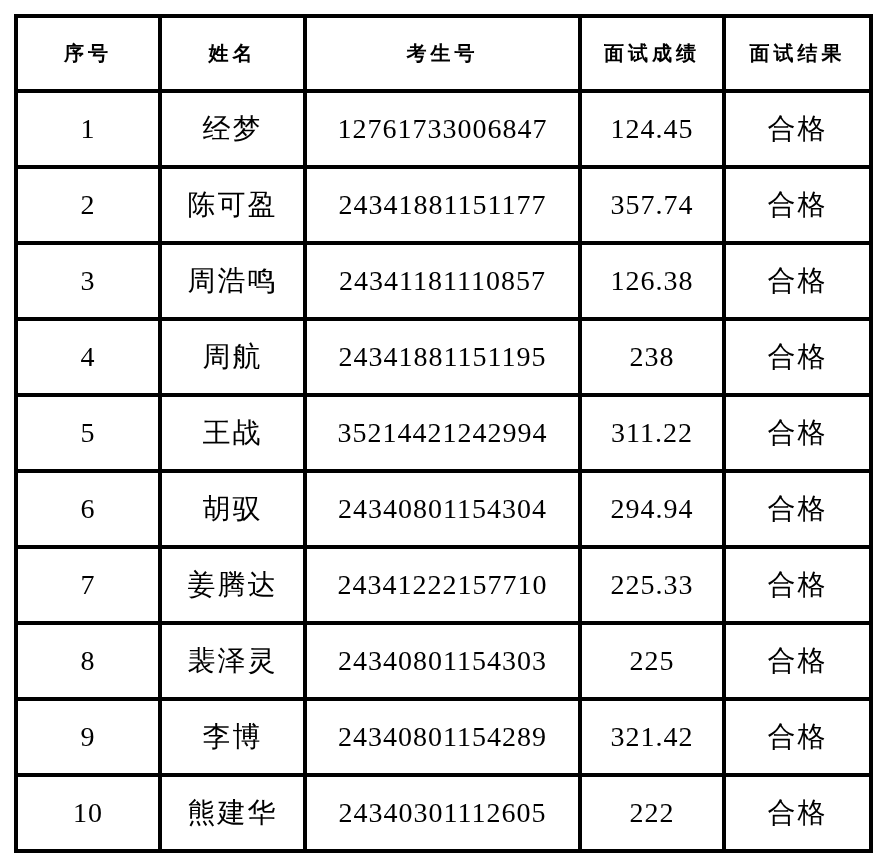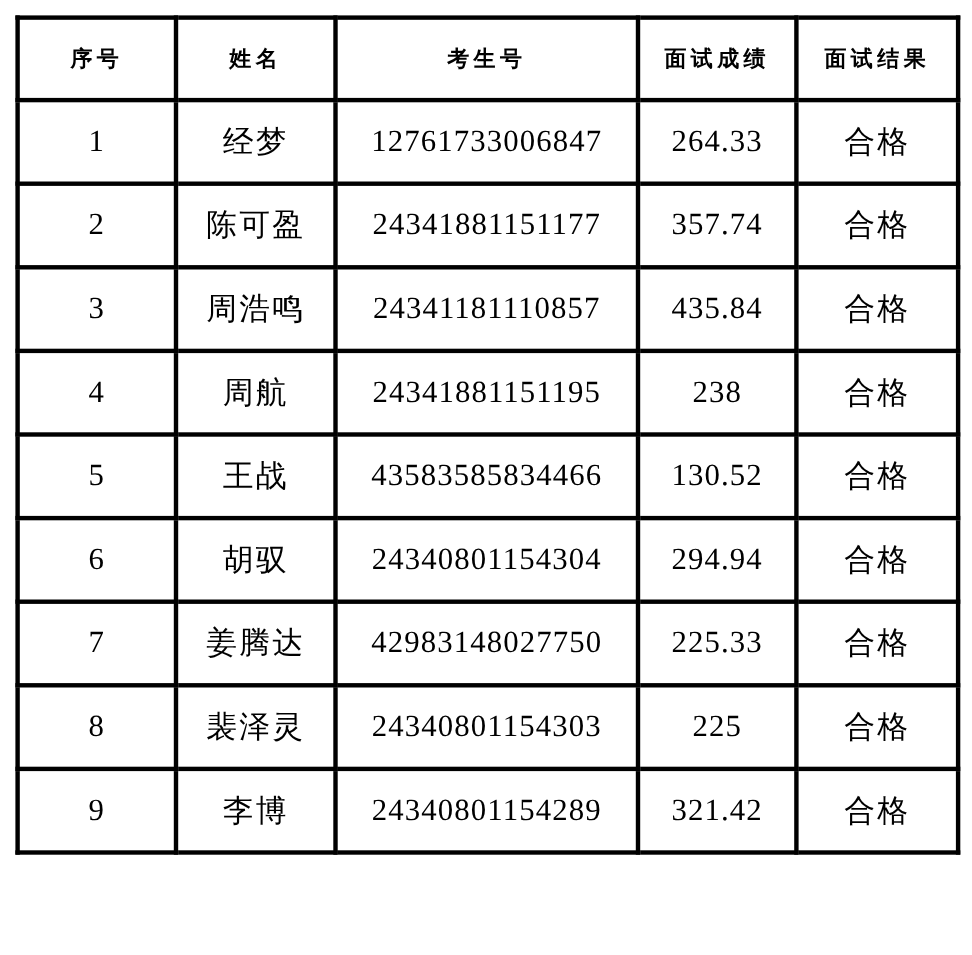--- a/index.html
+++ b/index.html
@@ -73,74 +73,81 @@
         <th>考生号</th>
         <th>面试成绩</th>
         <th>面试结果</th>
       </tr>
     </thead>
     <tbody>
       <tr>
         <td class="num">1</td>
         <td>经梦</td>
         <td class="num">12761733006847</td>
-        <td class="num">264.33</td>
+        <td class="num">124.45</td>
         <td>合格</td>
       </tr>
       <tr>
         <td class="num">2</td>
         <td>陈可盈</td>
         <td class="num">24341881151177</td>
         <td class="num">357.74</td>
         <td>合格</td>
       </tr>
       <tr>
         <td class="num">3</td>
         <td>周浩鸣</td>
         <td class="num">24341181110857</td>
-        <td class="num">435.84</td>
+        <td class="num">126.38</td>
         <td>合格</td>
       </tr>
       <tr>
         <td class="num">4</td>
         <td>周航</td>
         <td class="num">24341881151195</td>
         <td class="num">238</td>
         <td>合格</td>
       </tr>
       <tr>
         <td class="num">5</td>
         <td>王战</td>
-        <td class="num">43583585834466</td>
-        <td class="num">130.52</td>
+        <td class="num">35214421242994</td>
+        <td class="num">311.22</td>
         <td>合格</td>
       </tr>
       <tr>
         <td class="num">6</td>
         <td>胡驭</td>
         <td class="num">24340801154304</td>
         <td class="num">294.94</td>
         <td>合格</td>
       </tr>
       <tr>
         <td class="num">7</td>
         <td>姜腾达</td>
-        <td class="num">42983148027750</td>
+        <td class="num">24341222157710</td>
         <td class="num">225.33</td>
         <td>合格</td>
       </tr>
       <tr>
         <td class="num">8</td>
         <td>裴泽灵</td>
         <td class="num">24340801154303</td>
         <td class="num">225</td>
         <td>合格</td>
       </tr>
       <tr>
         <td class="num">9</td>
         <td>李博</td>
         <td class="num">24340801154289</td>
         <td class="num">321.42</td>
         <td>合格</td>
       </tr>
+      <tr>
+        <td class="num">10</td>
+        <td>熊建华</td>
+        <td class="num">24340301112605</td>
+        <td class="num">222</td>
+        <td>合格</td>
+      </tr>
     </tbody>
   </table>
 </div>
 
 </body></html>

